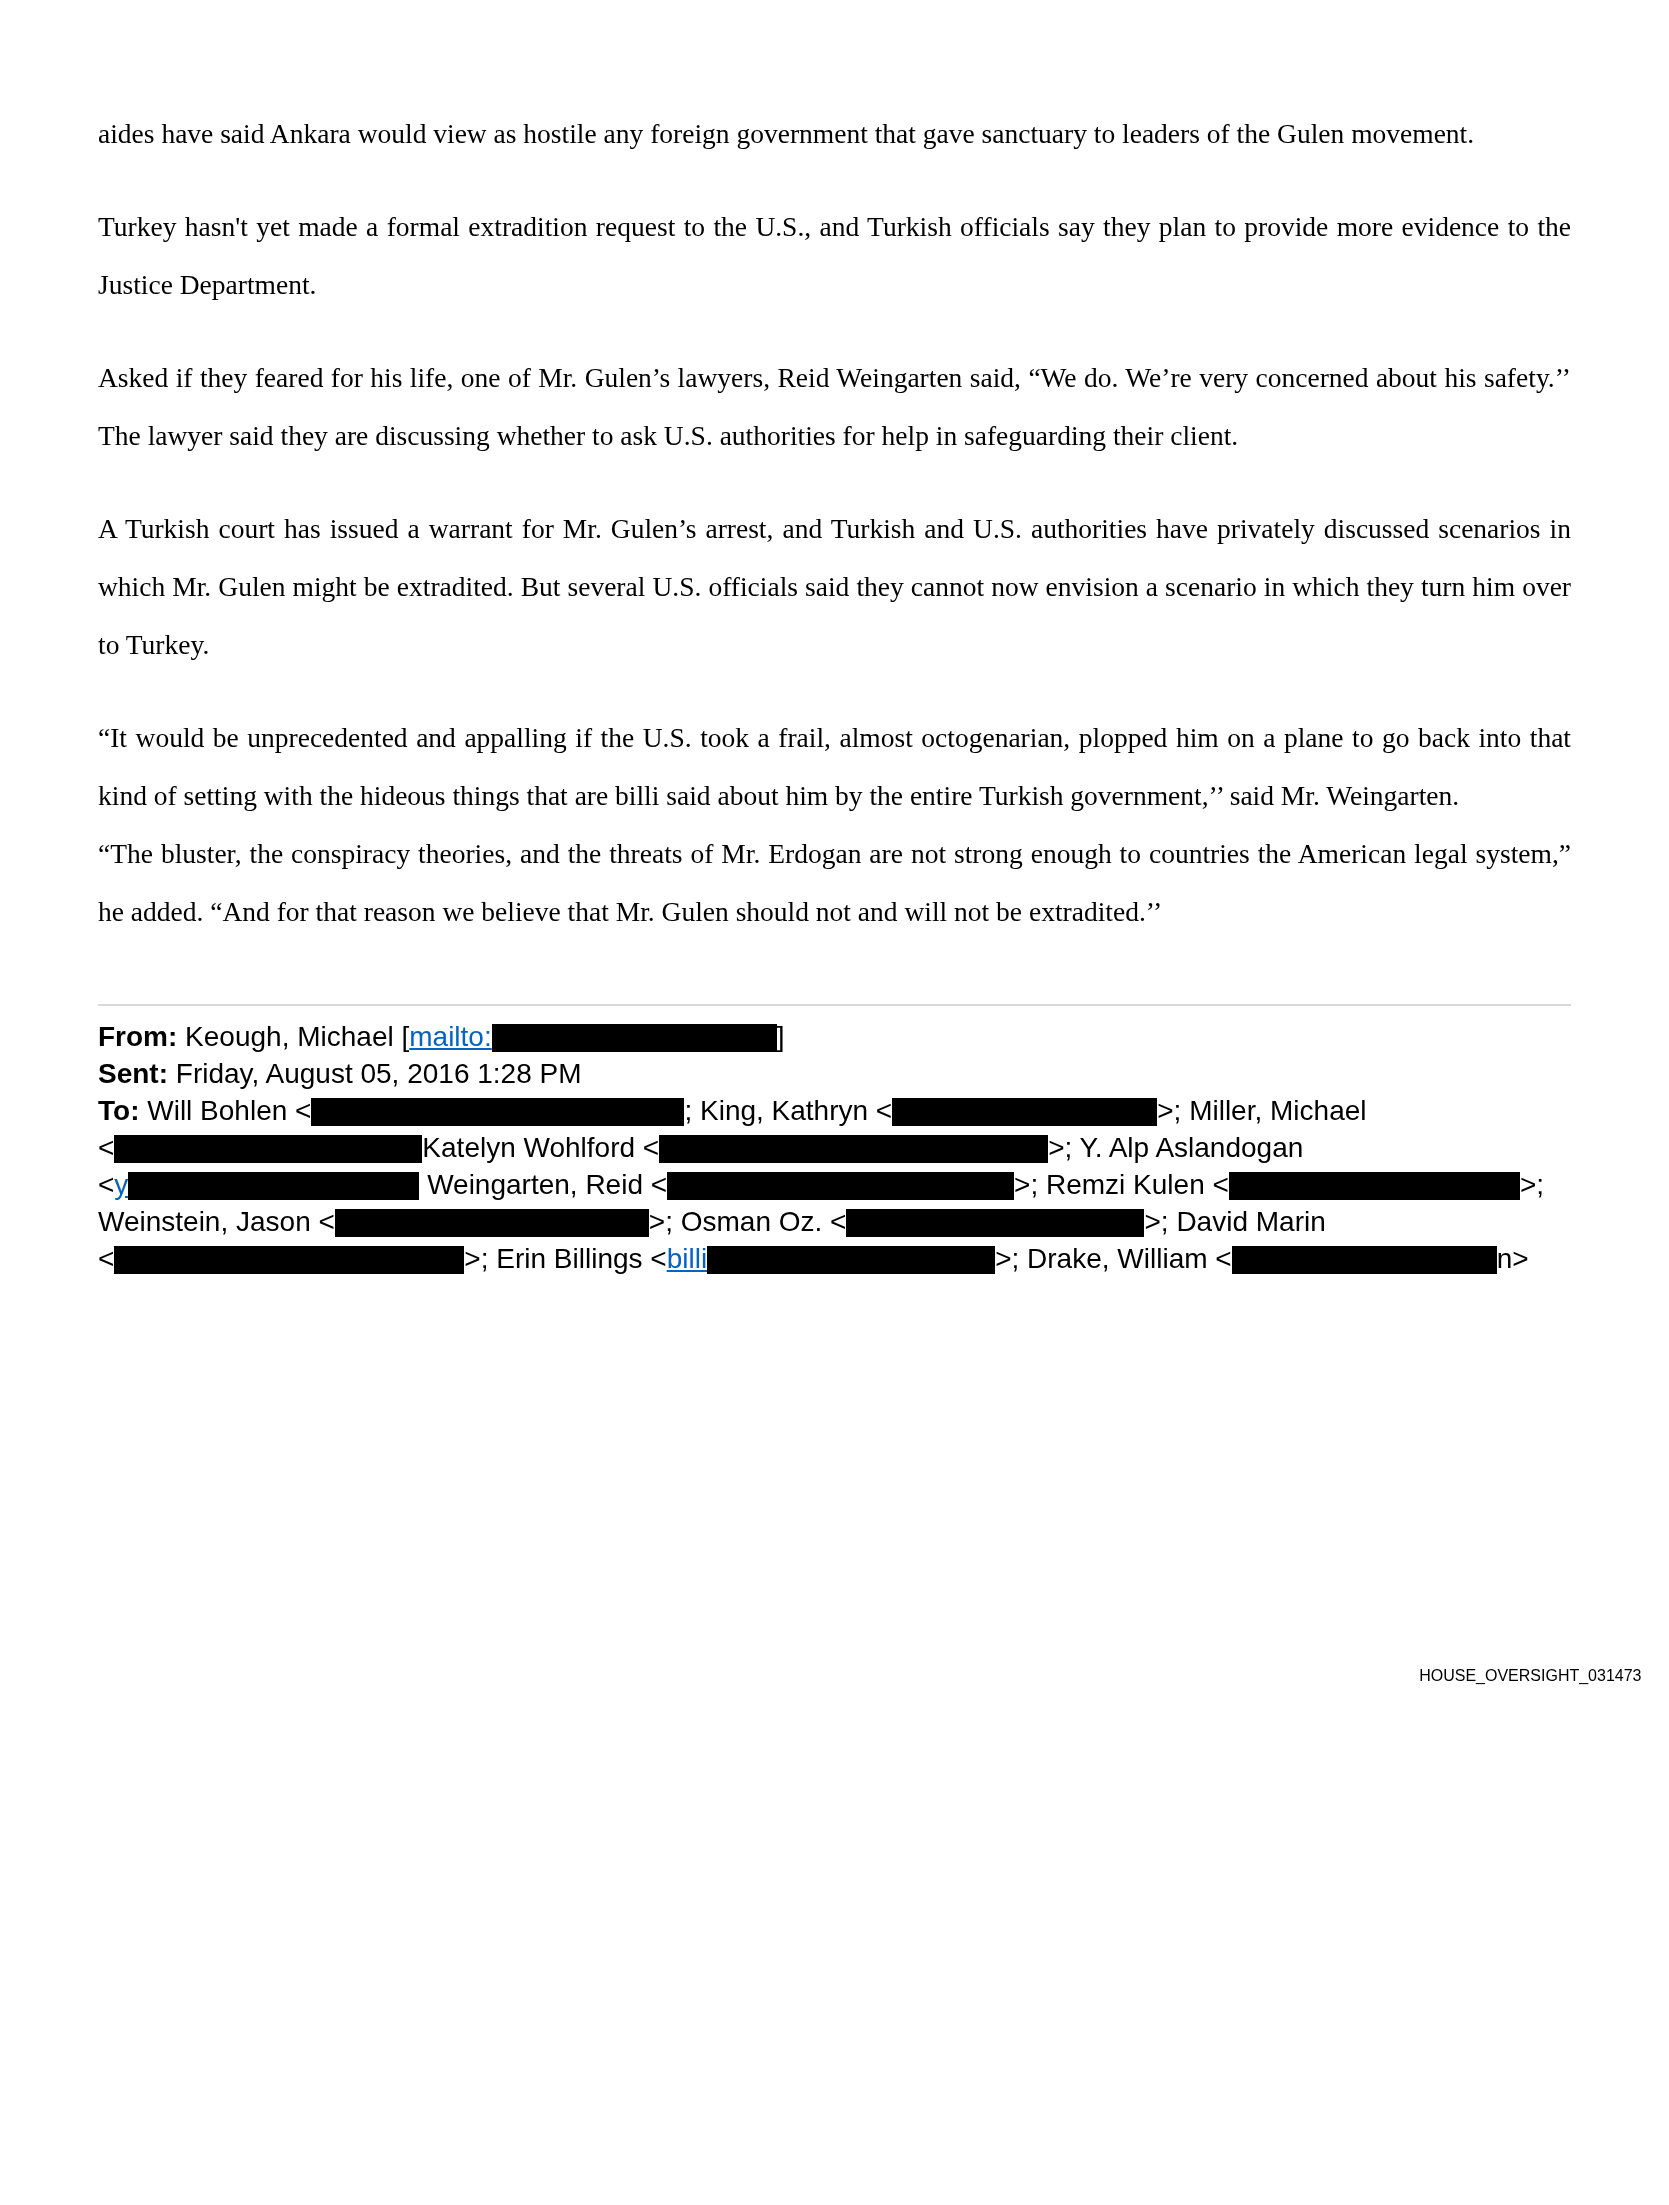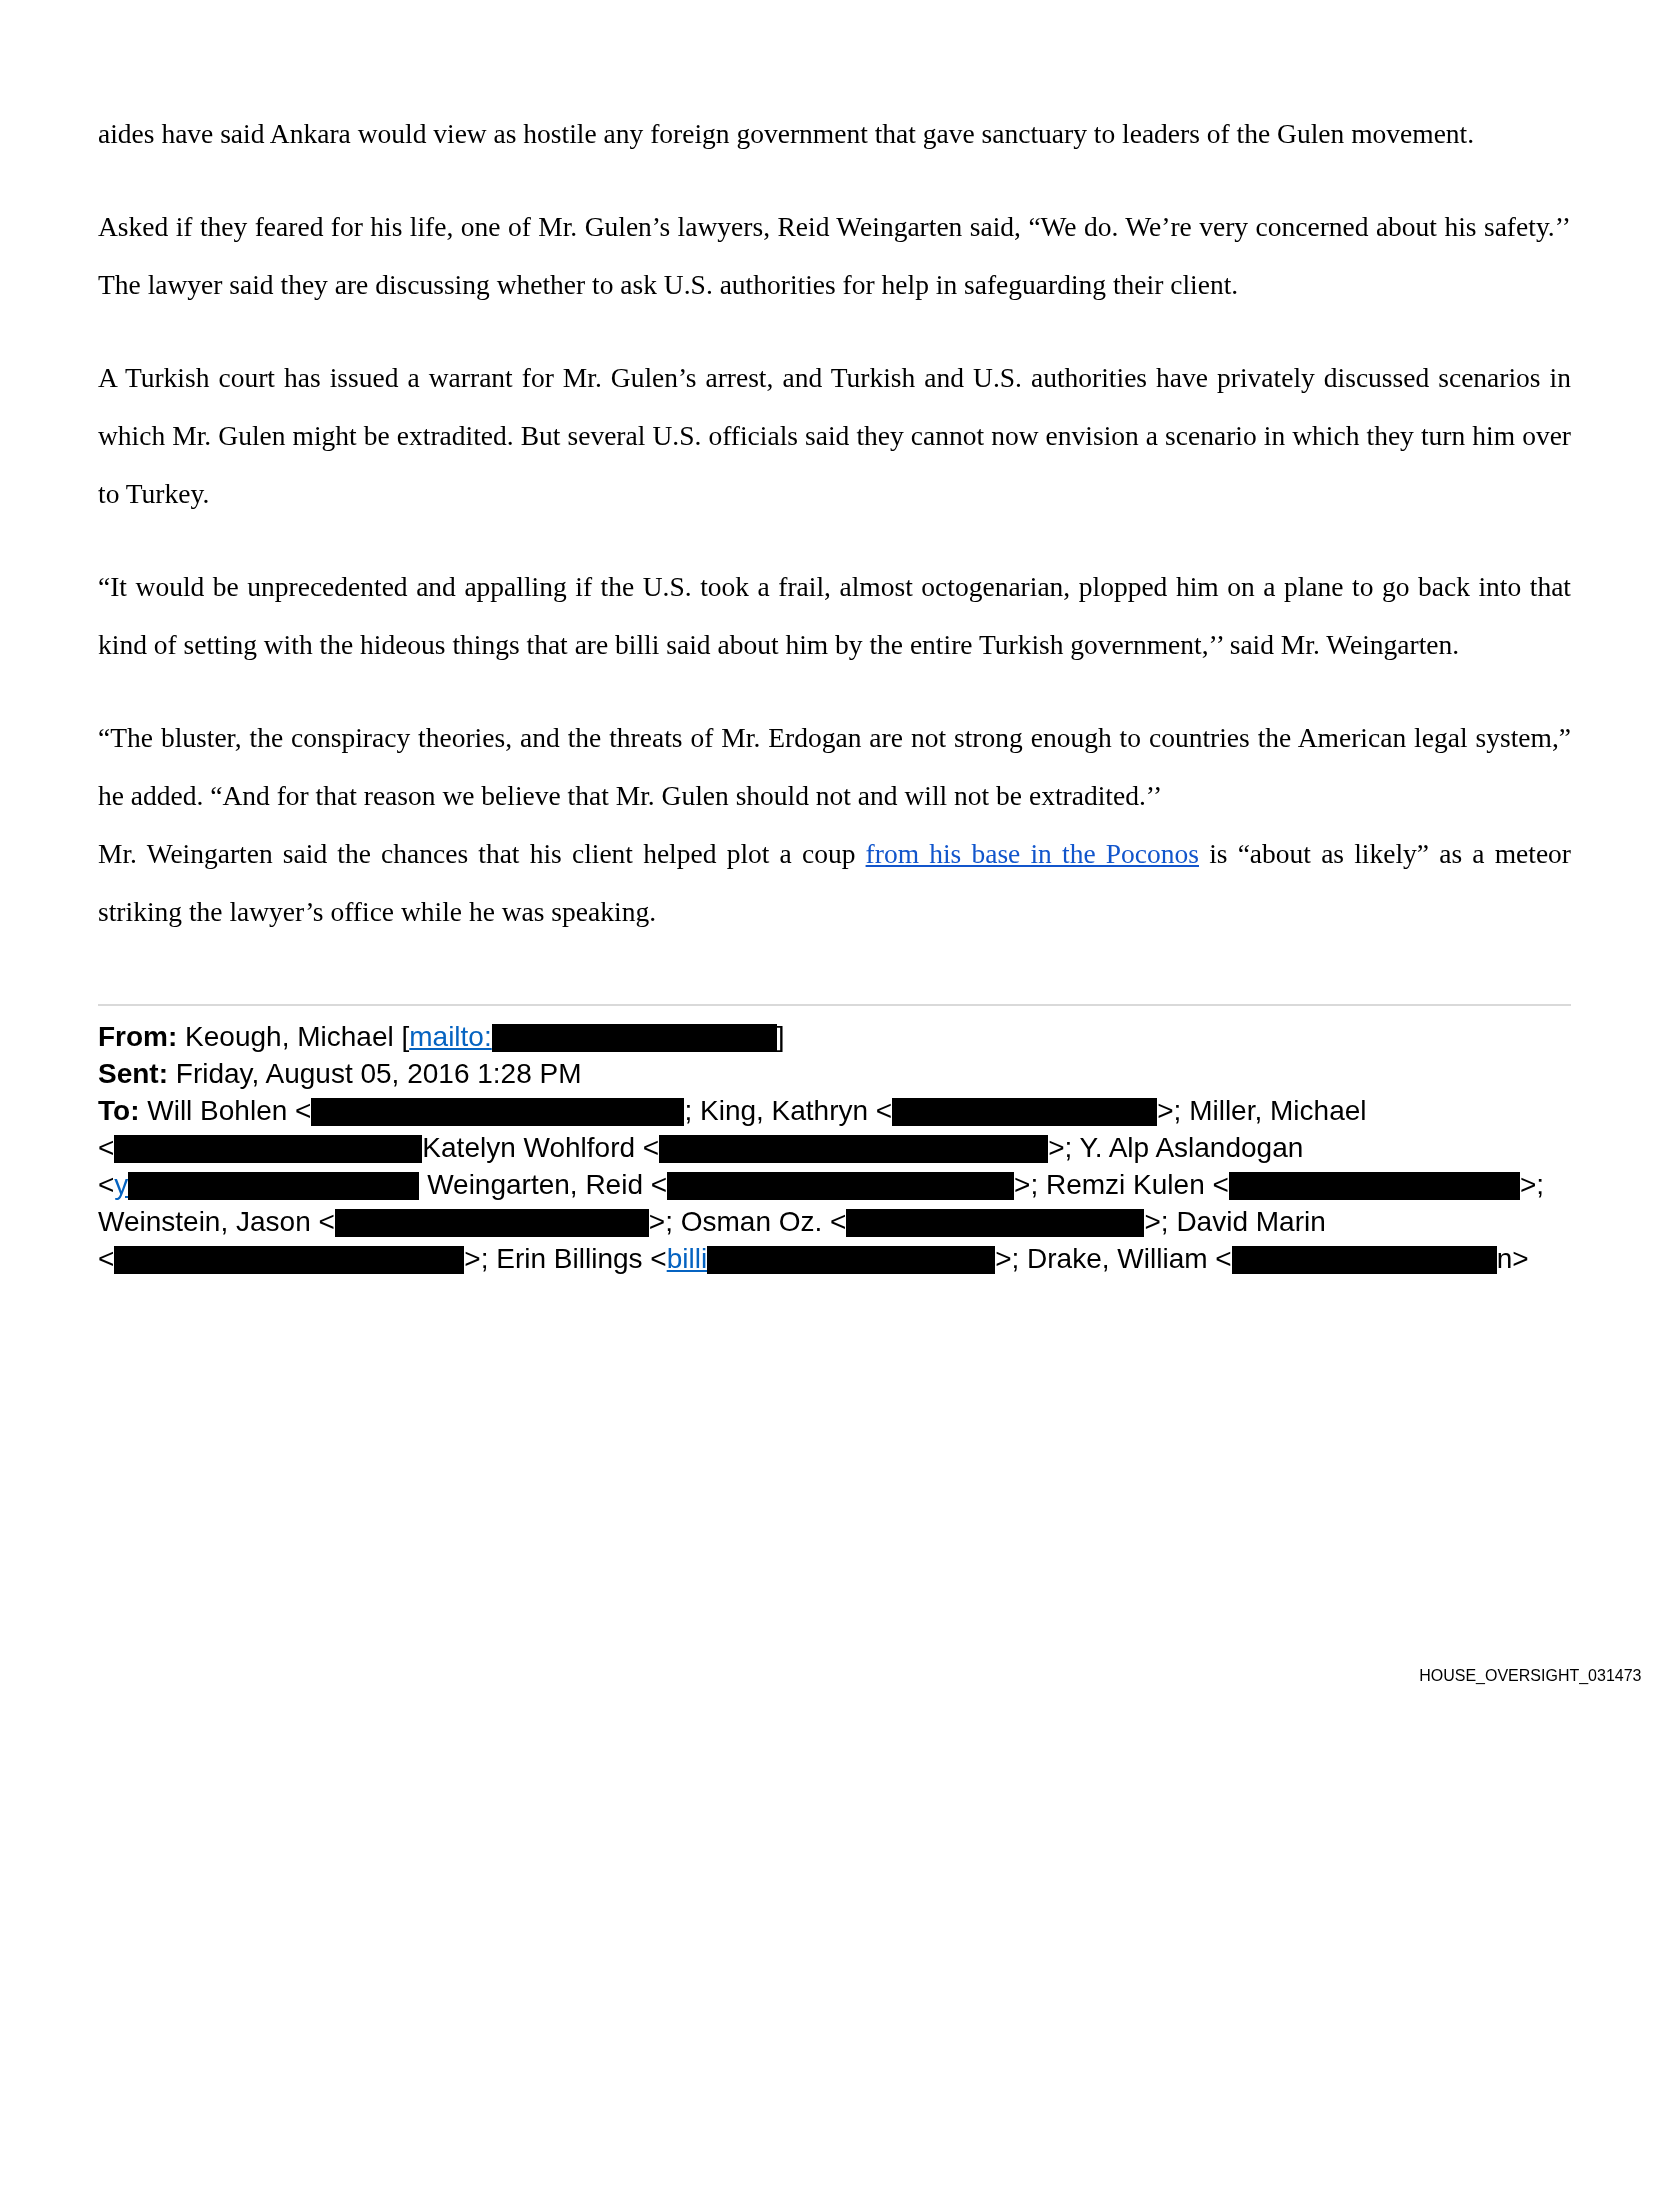--- a/index.html
+++ b/index.html
@@ -65,25 +65,25 @@
   }
   strong{font-weight:bold;}
 </style>
 </head>
 <body>
 
 <div class="page">
   <div class="content">
     <div class="article">
         <p><span>aides have said Ankara would view as hostile any foreign government that gave sanctuary to leaders of the Gulen movement.</span></p>
+        <p><span>Turkey hasn't yet made a formal extradition request to the U.S., and Turkish officials say they plan to provide more evidence to the Justice Department.</span></p>
         <p><span>Asked if they feared for his life, one of Mr. Gulen’s lawyers, Reid Weingarten said, “We do. We’re very concerned about his safety.’’ The lawyer said they are discussing whether to ask U.S. authorities for help in safeguarding their client.</span></p>
         <p><span>A Turkish court has issued a warrant for Mr. Gulen’s arrest, and Turkish and U.S. authorities have privately discussed scenarios in which Mr. Gulen might be extradited. But several U.S. officials said they cannot now envision a scenario in which they turn him over to Turkey.</span></p>
         <p><span>“It would be unprecedented and appalling if the U.S. took a frail, almost octogenarian, plopped him on a plane to go back into that kind of setting with the hideous things that are billi said about him by the entire Turkish government,’’ said Mr. Weingarten.</span></p>
         <p><span>“The bluster, the conspiracy theories, and the threats of Mr. Erdogan are not strong enough to countries the American legal system,” he added. “And for that reason we believe that Mr. Gulen should not and will not be extradited.’’</span></p>
-        <p><span>Mr. Weingarten said the chances that his client helped plot a coup </span><a class="lnk">from his base in the Poconos</a><span> is “about as likely” as a meteor striking the lawyer’s office while he was speaking.</span></p>
       </div>
     <div class="email-header">
         <div class="eline"><strong>From:</strong><span> Keough, Michael [</span><a class="lnk">mailto:</a><span class="redact" style="width: 285px;"></span><span>]</span></div>
         <div class="eline"><strong>Sent:</strong><span> Friday, August 05, 2016 1:28 PM</span></div>
         <div class="eline"><strong>To:</strong><span> Will Bohlen &lt;</span><span class="redact" style="width: 373px;"></span><span>; King, Kathryn &lt;</span><span class="redact" style="width: 265px;"></span><span>&gt;; Miller, Michael</span></div>
         <div class="eline"><span>&lt;</span><span class="redact" style="width: 308px;"></span><span>Katelyn Wohlford &lt;</span><span class="redact" style="width: 389px;"></span><span>&gt;; Y. Alp Aslandogan</span></div>
         <div class="eline"><span>&lt;</span><a class="lnk">y</a><span class="redact" style="width: 291px;"></span><span> Weingarten, Reid &lt;</span><span class="redact" style="width: 347px;"></span><span>&gt;; Remzi Kulen &lt;</span><span class="redact" style="width: 291px;"></span><span>&gt;;</span></div>
         <div class="eline"><span>Weinstein, Jason &lt;</span><span class="redact" style="width: 314px;"></span><span>&gt;; Osman Oz. &lt;</span><span class="redact" style="width: 298px;"></span><span>&gt;; David Marin</span></div>
         <div class="eline"><span>&lt;</span><span class="redact" style="width: 350px;"></span><span>&gt;; Erin Billings &lt;</span><a class="lnk">billi</a><span class="redact" style="width: 288px;"></span><span>&gt;; Drake, William &lt;</span><span class="redact" style="width: 265px;"></span><span>n&gt;</span></div>
       </div>

